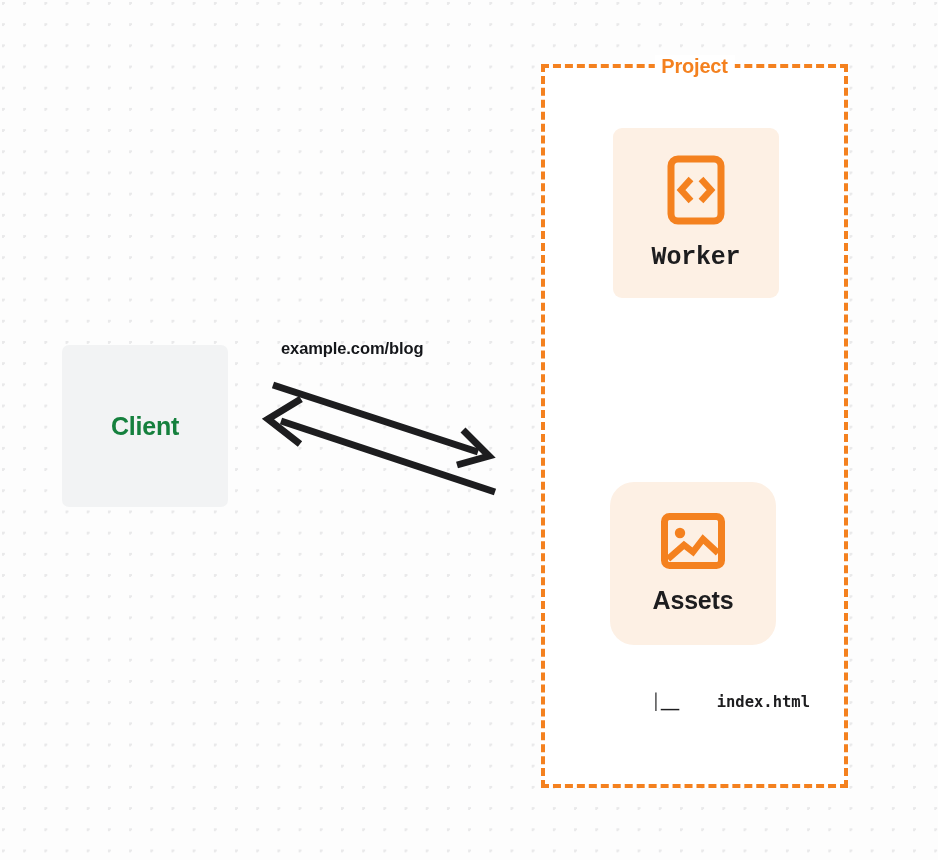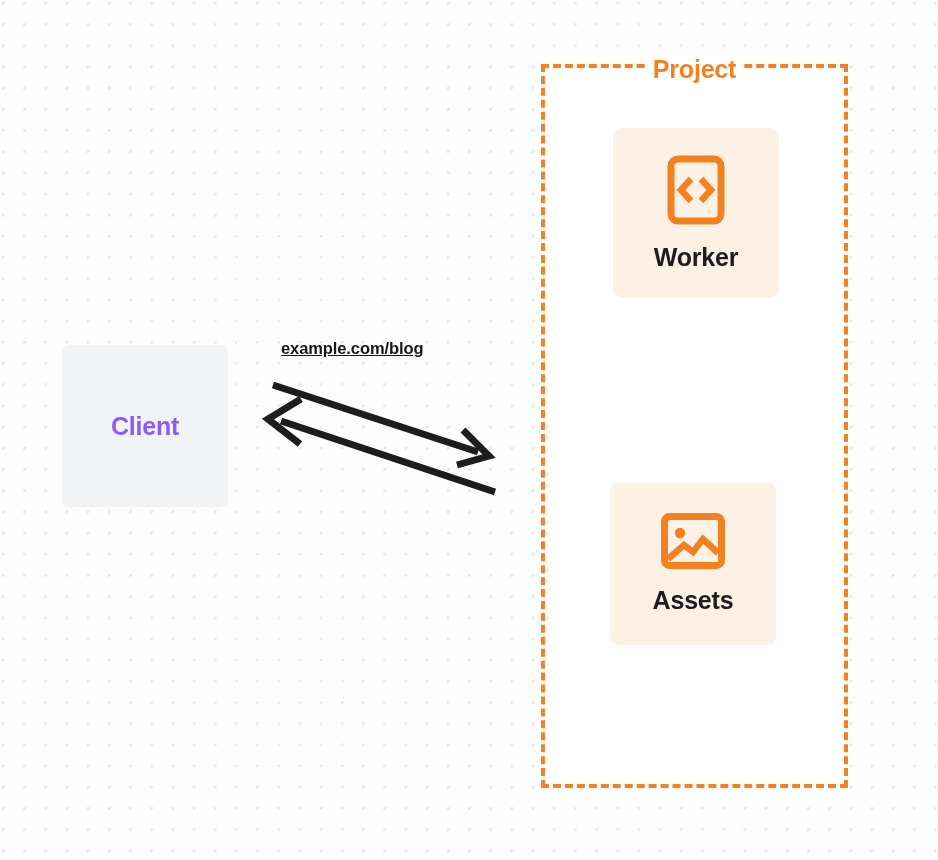--- a/index.html
+++ b/index.html
@@ -33,35 +33,34 @@
     height: 162px;
     background: #f2f3f4;
     border-radius: 7px;
     display: flex;
     align-items: center;
     justify-content: center;
   }
   #client-node .node-label {
     font-size: 25px;
     font-weight: 700;
-    color: #8b5cf6;
+    color: #15803d;
     letter-spacing: -0.2px;
   }
 
   
   #edge-label {
     position: absolute;
     left: 281px;
     top: 339px;
     font-size: 16.5px;
     font-weight: 700;
     color: #14161a;
     letter-spacing: -0.1px;
     white-space: nowrap;
-    text-decoration: underline;
   }
 
   
   #edges-svg {
     position: absolute;
     left: 0;
     top: 0;
     width: 938px;
     height: 860px;
     pointer-events: none;
@@ -78,21 +77,21 @@
     border: 4px dashed #f4811f;
     box-sizing: border-box;
   }
   #project-title {
     position: absolute;
     left: 50%;
     top: -13px;
     transform: translateX(-50%);
     background: #ffffff;
     padding: 0 7px;
-    font-size: 25px;
+    font-size: 20px;
     font-weight: 700;
     color: #f4811f;
     letter-spacing: -0.2px;
     white-space: nowrap;
   }
 
   
   .service-card {
     position: absolute;
     width: 166px;
@@ -106,28 +105,29 @@
     left: 613px;
     top: 128px;
     height: 170px;
     justify-content: center;
   }
   #assets-card {
     left: 610px;
     top: 482px;
     height: 163px;
     justify-content: center;
+    border-radius: 24px;
   }
   .service-card .node-label {
     font-size: 25px;
     font-weight: 700;
     color: #1d1d1f;
     letter-spacing: -0.2px;
   }
-  #worker-card .node-label { margin-top: 18px; }
+  #worker-card .node-label { margin-top: 18px; font-family: Liberation Mono, monospace; }
   #assets-card .node-label { margin-top: 16px; }
 
   .card-icon { display: block; }
 
   
   #asset-tree {
     position: absolute;
     left: 586px;
     top: 650px;
     font-family: "DejaVu Sans Mono", monospace;
@@ -182,16 +182,17 @@
   <div id="assets-card" class="service-card">
     <svg class="card-icon" width="66" height="58" viewBox="0 0 66 58">
       <rect x="4.5" y="4.5" width="57" height="49" rx="5" ry="5" fill="none" stroke="#f4811f" stroke-width="7"></rect>
       <circle cx="20" cy="21" r="5.2" fill="#f4811f"></circle>
       <polyline points="8,47 24,33 33,40 43,27 58,41" fill="none" stroke="#f4811f" stroke-width="6.5" stroke-linecap="butt" stroke-linejoin="miter"></polyline>
     </svg>
     <span class="node-label">Assets</span>
   </div>
 
   <div id="asset-tree">
+    <span class="tree-row">       │__    index.html</span>
     
   </div>
 
 </div>
 
 </body></html>

